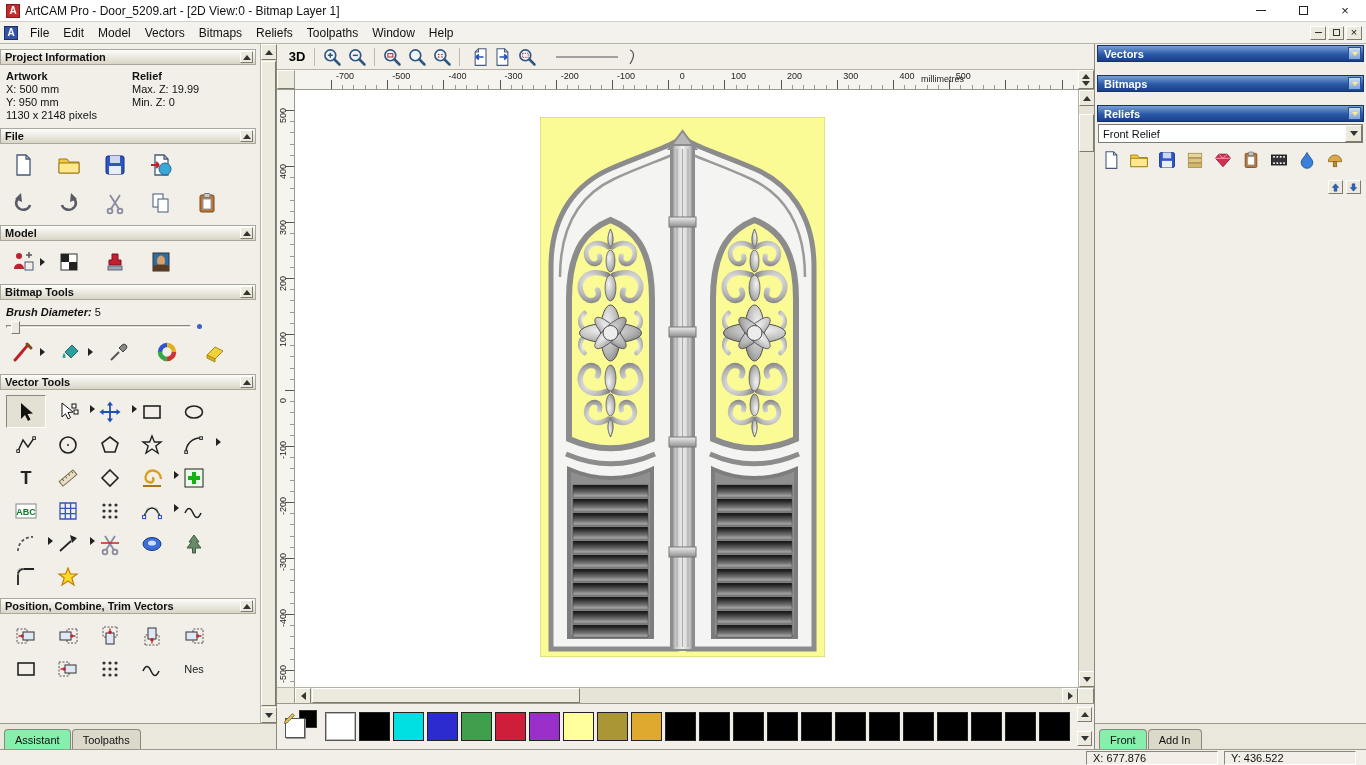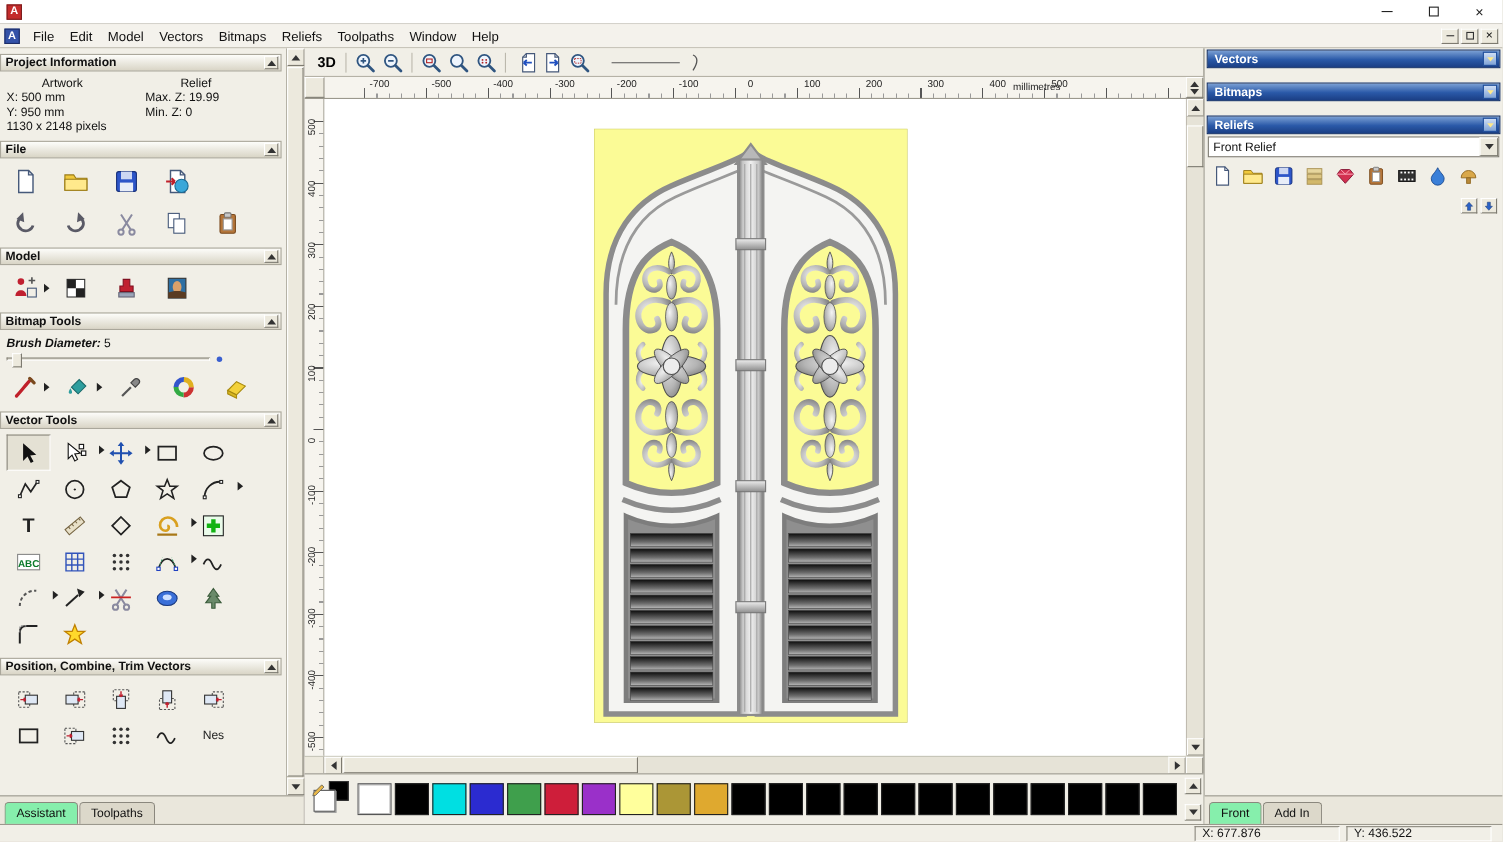--- a/index.html
+++ b/index.html
@@ -37,21 +37,21 @@
   .body { flex:1; display:flex; min-height:0; }
 
   
   .left-panel { width:277px; flex:none; background:#f1efe7; border-right:1px solid #8a877d; display:flex; flex-direction:column; }
   .lp-main { flex:1; display:flex; min-height:0; }
   .lp-sections { flex:1; overflow:hidden; padding:2px 4px 0 0; }
   .sec-h { height:16px; margin:3px 0 2px 0; display:flex; align-items:center; background:linear-gradient(180deg,#fdfdfa,#d9d5c6); border:1px solid #aaa79b; padding:0 2px 0 4px; }
   .sec-h b { font-size:11px; }
   .sec-btn { margin-left:auto; width:13px; height:12px; display:flex; align-items:center; justify-content:center; border:1px solid; border-color:#fff #7d7a70 #7d7a70 #fff; background:#ece9dd; }
   .proj { display:grid; grid-template-columns:1.05fr 1fr; padding:3px 4px 4px 6px; row-gap:1px; font-size:11px; }
-  .proj .b { font-weight:normal;margin-left:32px; }
+  .proj .b { font-weight:bold; }
   .proj .full { grid-column:1 / 3; }
   .icon-row { display:flex; align-items:center; gap:16px; padding:5px 2px 5px 8px; }
   .icon-row.tight { gap:18px; }
   .tb { width:30px; height:28px; display:flex; align-items:center; justify-content:center; background:transparent; border:none; position:relative; }
   .ic { width:24px; height:24px; display:block; }
   .ic.sm { width:20px; height:20px; }
   .flyout::after { content:""; position:absolute; right:-7px; top:10px; border-top:4px solid transparent; border-bottom:4px solid transparent; border-left:5px solid #222; }
   .brush-row { padding:4px 4px 0 6px; font-size:11px; }
   .brush-row .lbl { font-weight:bold; font-style:italic; }
   .slider { display:flex; align-items:center; padding:6px 8px 4px 6px; gap:6px; }
@@ -422,20 +422,21 @@
   <symbol id="s-pencil" viewBox="0 0 16 16">
         <path d="M2 13 l7.5 -7.5 2 2 L4 15 l-2.6 .6 Z" fill="#e8b84a" stroke="#555" stroke-width="0.7"></path>
       </symbol>
 </defs>
 </svg>
 
 <div class="app">
 
   <div class="titlebar">
     <div class="app-ico">A</div>
+    <span class="title">ArtCAM Pro - Door_5209.art - [2D View:0 - Bitmap Layer 1]</span>
     <div class="win-controls">
       <div class="wc">
           <span class="bar"></span>
         </div>
       <div class="wc">
           <span class="box"></span>
         </div>
       <div class="wc">
           <span>×</span>
         </div>

